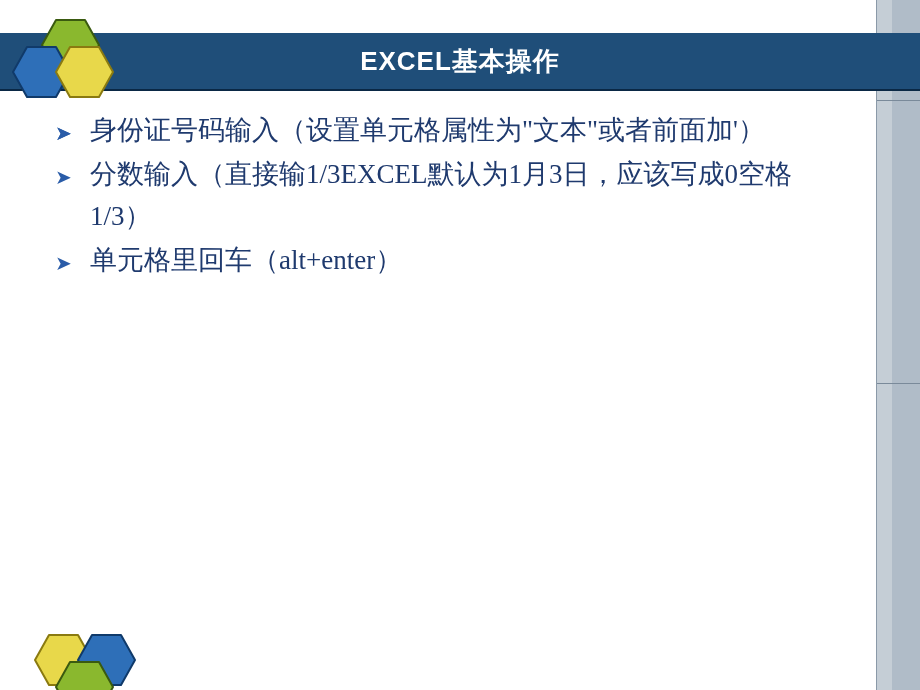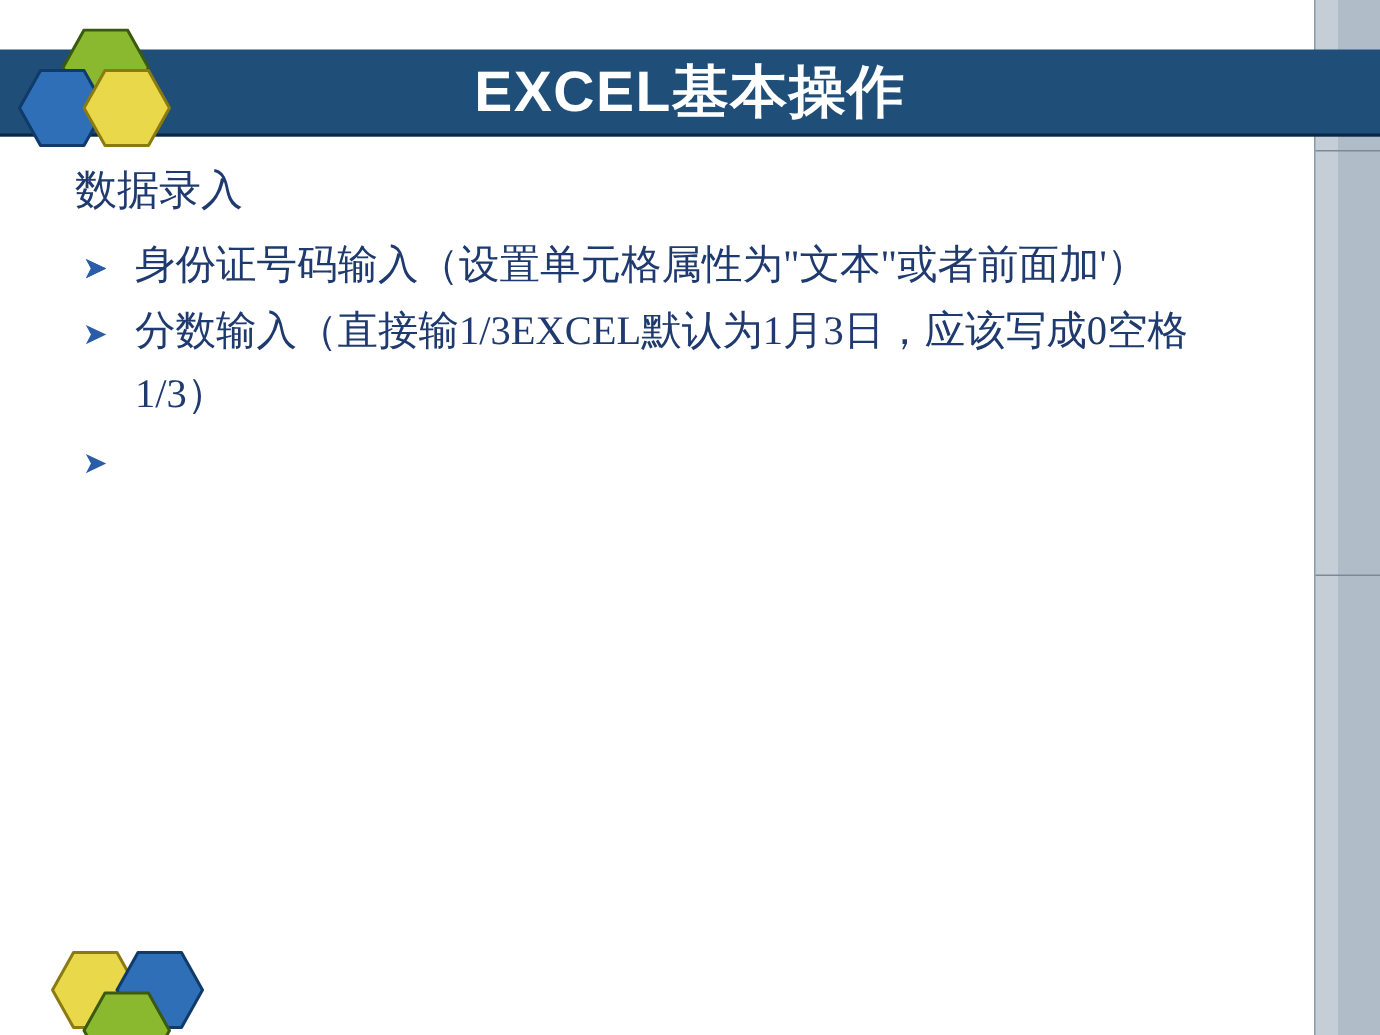--- a/index.html
+++ b/index.html
@@ -22,21 +22,21 @@
       width: 920px;
       height: 58px;
       background: #1f4e79;
       border-bottom: 2px solid #0a2845;
       display: flex;
       align-items: center;
       justify-content: center;
     }
     .title-text {
       color: #ffffff;
-      font-size: 38px;
+      font-size: 26px;
       font-weight: bold;
       letter-spacing: 1px;
     }
     .top-hex {
       position: absolute;
       top: 19px;
       left: 7px;
     }
     .right-band {
       position: absolute;
@@ -125,35 +125,35 @@
   <span class="title-text">EXCEL基本操作</span>
 </div>
 
 <svg class="top-hex" width="120" height="90">
   <polygon class="hex" points="49,1 78,1 92,26 78,51 49,51 35,26" fill="#8ab82e" stroke="#3a5a10" stroke-width="2"></polygon>
   <polygon class="hex" points="20,28 49,28 63,53 49,78 20,78 6,53" fill="#2e6fb8" stroke="#103a6a" stroke-width="2"></polygon>
   <polygon class="hex" points="63,28 92,28 106,53 92,78 63,78 49,53" fill="#e8d84a" stroke="#8a7a10" stroke-width="2"></polygon>
 </svg>
 
 <div class="content">
-  <div class="section-heading">数据录入</div>
   <ul class="bullet-list">
     <li class="bullet-item">
       <span class="bullet-icon">➤</span>
     </li>
     <li class="bullet-item">
       <span class="bullet-icon">➤</span>
       <span>身份证号码输入（设置单元格属性为"文本"或者前面加'）</span>
     </li>
     <li class="bullet-item">
       <span class="bullet-icon">➤</span>
       <span>分数输入（直接输1/3EXCEL默认为1月3日，应该写成0空格 1/3）</span>
     </li>
     <li class="bullet-item">
       <span class="bullet-icon">➤</span>
+      <span>单元格里回车（alt+enter）</span>
     </li>
   </ul>
 </div>
 
 <svg class="bottom-hex" width="160" height="90">
   <polygon class="hex" points="49,35 78,35 92,60 78,85 49,85 35,60" fill="#e8d84a" stroke="#8a7a10" stroke-width="2"></polygon>
   <polygon class="hex" points="92,35 121,35 135,60 121,85 92,85 78,60" fill="#2e6fb8" stroke="#103a6a" stroke-width="2"></polygon>
   <polygon class="hex" points="70,62 99,62 113,87 99,112 70,112 56,87" fill="#8ab82e" stroke="#3a5a10" stroke-width="2"></polygon>
 </svg>
 

